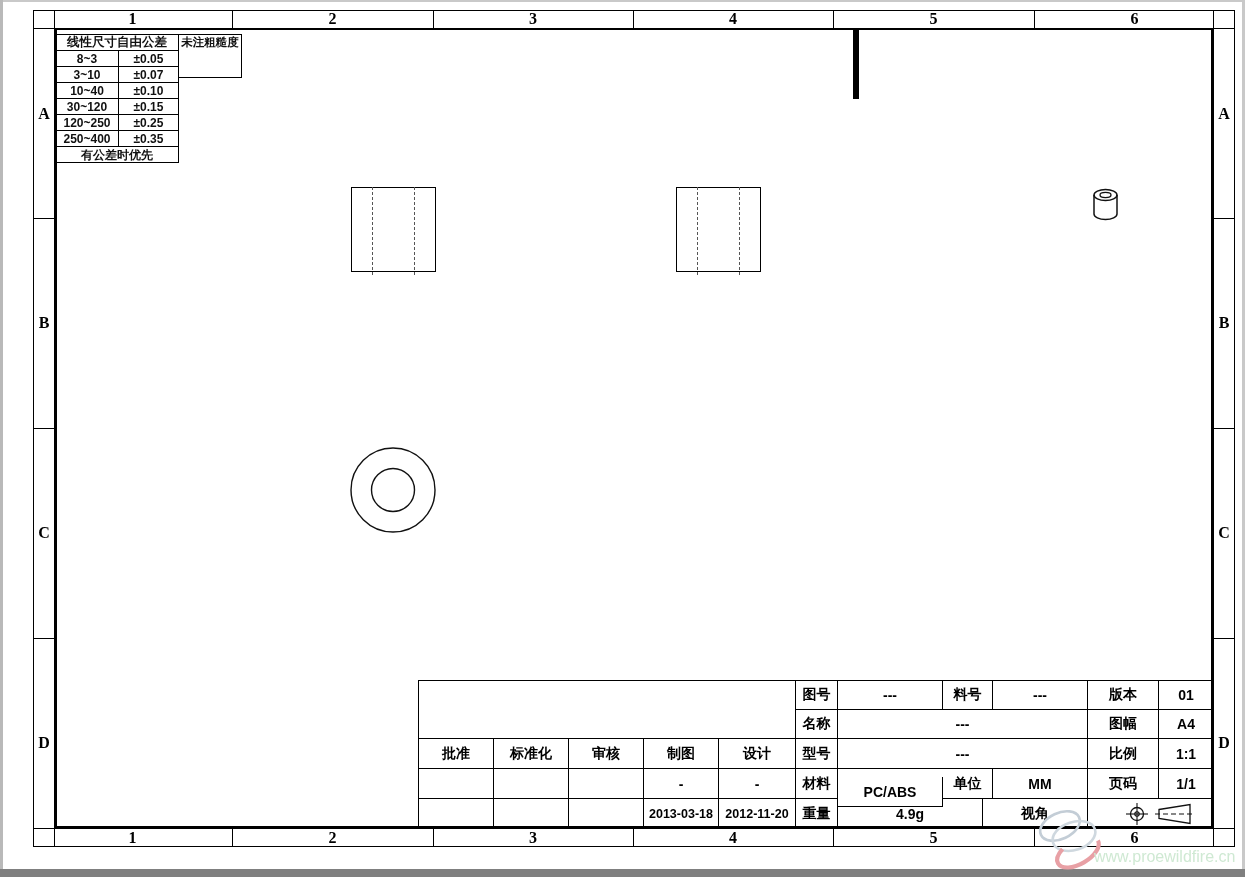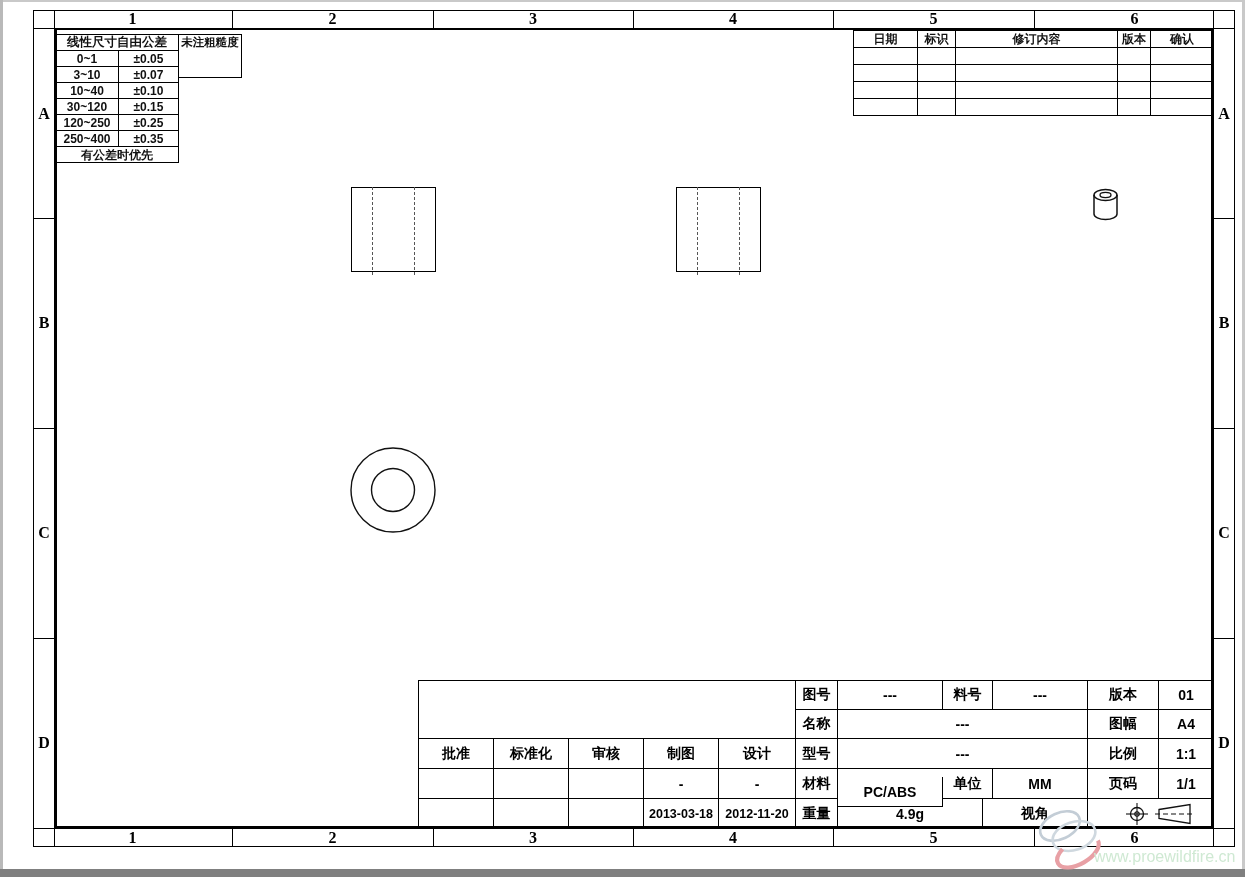--- a/index.html
+++ b/index.html
@@ -126,21 +126,21 @@
   <div class="abs zone-letter" style="left:1213px;top:428px;width:22px;height:210px">C</div>
   <div class="abs zone-letter" style="left:1213px;top:638px;width:22px;height:209px">D</div>
 
   <div class="abs tol-table">
     <table>
       <tbody>
           <tr>
             <td colspan="2" class="hdr">线性尺寸自由公差</td>
           </tr>
       <tr>
-            <td class="c1">0~1</td>
+            <td class="c1">8~3</td>
             <td class="c2">±0.05</td>
           </tr>
       <tr>
             <td>3~10</td>
             <td>±0.07</td>
           </tr>
       <tr>
             <td>10~40</td>
             <td>±0.10</td>
           </tr>
@@ -162,27 +162,20 @@
     </tbody>
       </table>
   </div>
   <div class="abs rough-box">
     <span>未注粗糙度</span>
   </div>
 
   <div class="abs rev-table">
     <table>
       <tbody>
-          <tr>
-        <td style="width:63px">日期</td>
-        <td style="width:37px">标识</td>
-        <td style="width:161px">修订内容</td>
-        <td style="width:32px">版本</td>
-        <td style="width:62px">确认</td>
-      </tr>
       <tr>
             <td></td>
             <td></td>
             <td></td>
             <td></td>
             <td></td>
           </tr>
       <tr>
             <td></td>
             <td></td>

